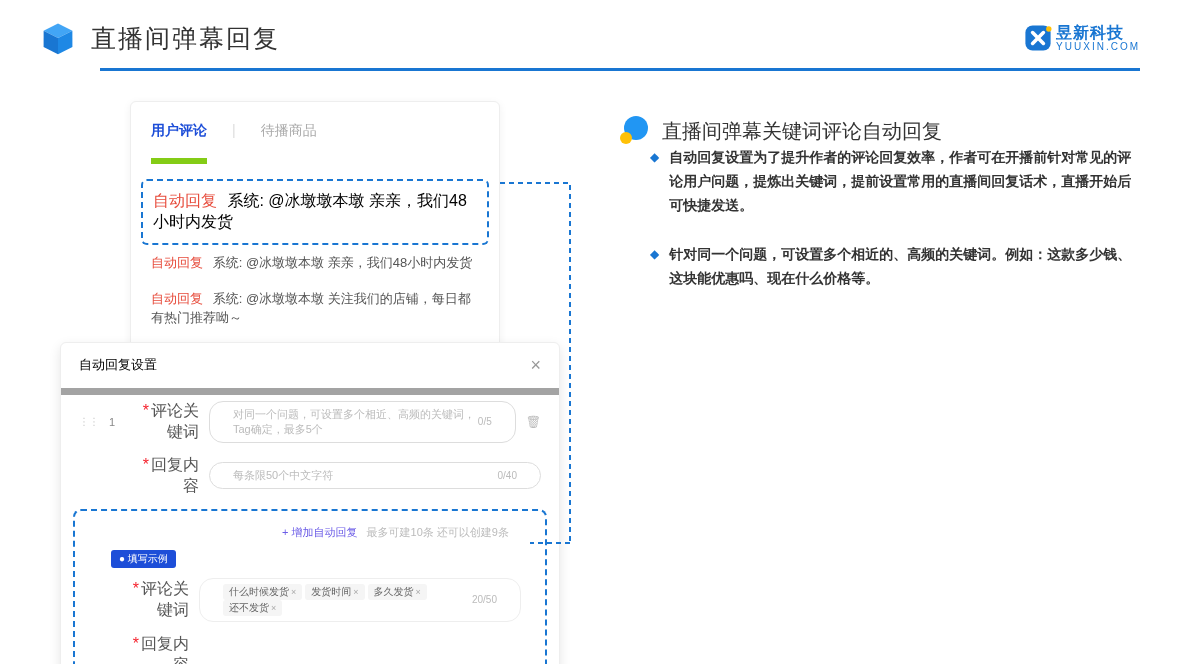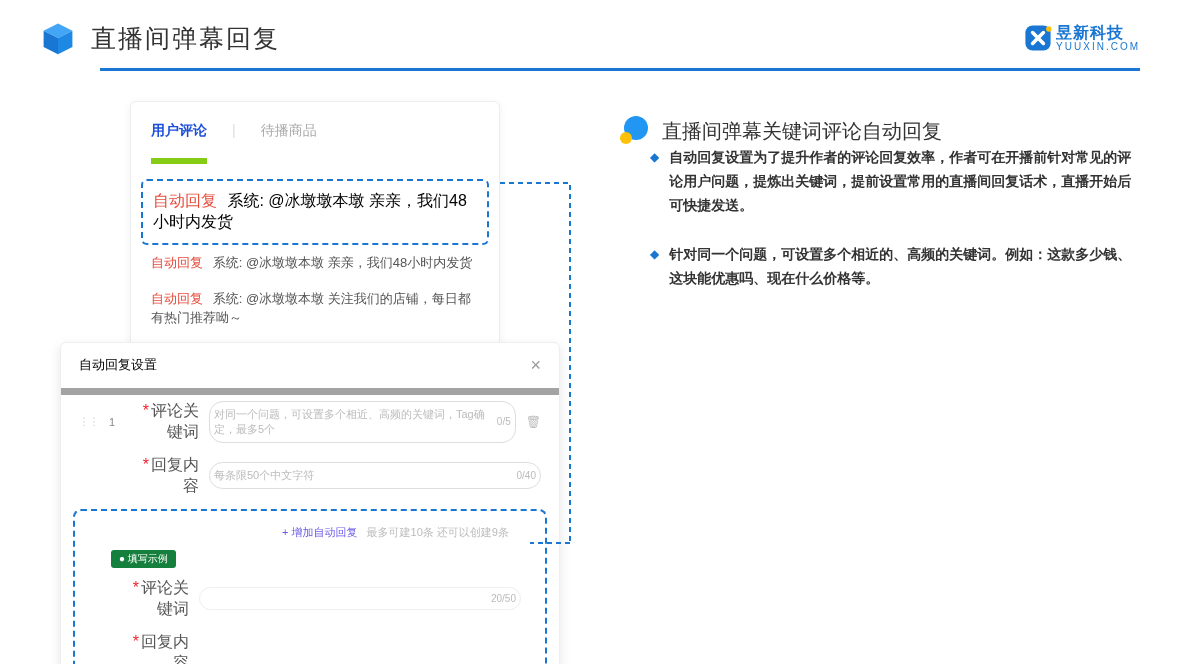--- a/index.html
+++ b/index.html
@@ -30,27 +30,27 @@
 .highlighted-row { border: 2px dashed #1976d2; border-radius: 6px; margin: 0 10px; padding: 10px 10px; position: relative; }
 
 .settings-card { background: #fff; border: 1px solid #eee; border-radius: 6px; box-shadow: 0 4px 12px rgba(0,0,0,0.1); width: 500px; margin-top: -15px; position: relative; z-index: 3; padding-bottom: 10px; }
 .settings-header { display: flex; justify-content: space-between; align-items: center; padding: 12px 18px; font-size: 13px; border-bottom: 7px solid #a3a3a3; }
 .close-x { color: #999; font-size: 18px; cursor: pointer; }
 .form-row { display: flex; align-items: center; padding: 6px 18px; gap: 10px; font-size: 12px; }
 .row-num { width: 20px; color: #888; font-size: 11px; }
 .row-handle { color: #ccc; font-size: 10px; }
 .req-star { color: #f5222d; margin-right: 2px; }
 .row-label { width: 60px; color: #555; text-align: right; font-size: 16px; }
-.row-input { flex: 1; display: flex; align-items: center; border: 1px solid #ddd; border-radius: 14px; padding: 5px 4px; background: #fff; color: #bbb; font-size: 11px; position: relative; }
+.row-input { flex: 1; display: flex; align-items: center; border: 1px solid #ddd; border-radius: 14px; padding: 5px 23px; background: #fff; color: #bbb; font-size: 11px; position: relative; }
 .row-input .count { margin-left: auto; color: #bbb; font-size: 10px; }
 .trash { color: #bbb; font-size: 12px; }
 
 .add-link { color: #6b5ce7; font-size: 11px; padding: 6px 30px; text-align: right; }
 .add-link .hint { color: #bbb; margin-left: 6px; }
-.example-badge { background: #15803d; color: #fff; font-size: 10px; padding: 2px 8px; border-radius: 3px; display: inline-block; margin: 4px 0 4px 30px; }
+.example-badge { background: #1d4ed8; color: #fff; font-size: 10px; padding: 2px 8px; border-radius: 3px; display: inline-block; margin: 4px 0 4px 30px; }
 .tag-chip { background: #f5f5f5; border-radius: 3px; padding: 1px 6px; margin-right: 3px; font-size: 10px; color: #666; display: inline-block; }
 .tag-chip .x { color: #aaa; margin-left: 2px; font-size: 9px; }
 .example-box { border: 2px dashed #1976d2; border-radius: 8px; margin: 6px 12px 10px 12px; padding: 8px 6px; }
 .example-box .row-input { border: 1px solid #eee; color: #999; }
 
 .connector { position: absolute; pointer-events: none; z-index: 5; }
 
 .right-col { flex: 1; padding-top: 15px; }
 .section-head { display: flex; align-items: center; gap: 12px; }
 .bubble-icon { width: 30px; height: 30px; position: relative; }
@@ -142,20 +142,21 @@
       <div class="example-box">
         <div class="add-link">
           <span>+ 增加自动回复</span>
           <span class="hint">最多可建10条 还可以创建9条</span>
         </div>
         <div class="example-badge">● 填写示例</div>
         <div class="form-row">
           <span class="row-num"></span>
           <span class="row-label"><span class="req-star">*</span><span>评论关键词</span></span>
           <div class="row-input">
+            <span id="tags-container"><span class="tag-chip">什么时候发货<span class="x">×</span></span><span class="tag-chip">发货时间<span class="x">×</span></span><span class="tag-chip">多久发货<span class="x">×</span></span><span class="tag-chip">还不发货<span class="x">×</span></span></span>
             <span class="count">20/50</span>
           </div>
         </div>
         <div class="form-row">
           <span class="row-num"></span>
           <span class="row-label"><span class="req-star">*</span><span>回复内容</span></span>
         </div>
       </div>
       <div style="text-align:left;padding:0 22px;color:#bbb;font-size:16px">/50</div>
     </div>

